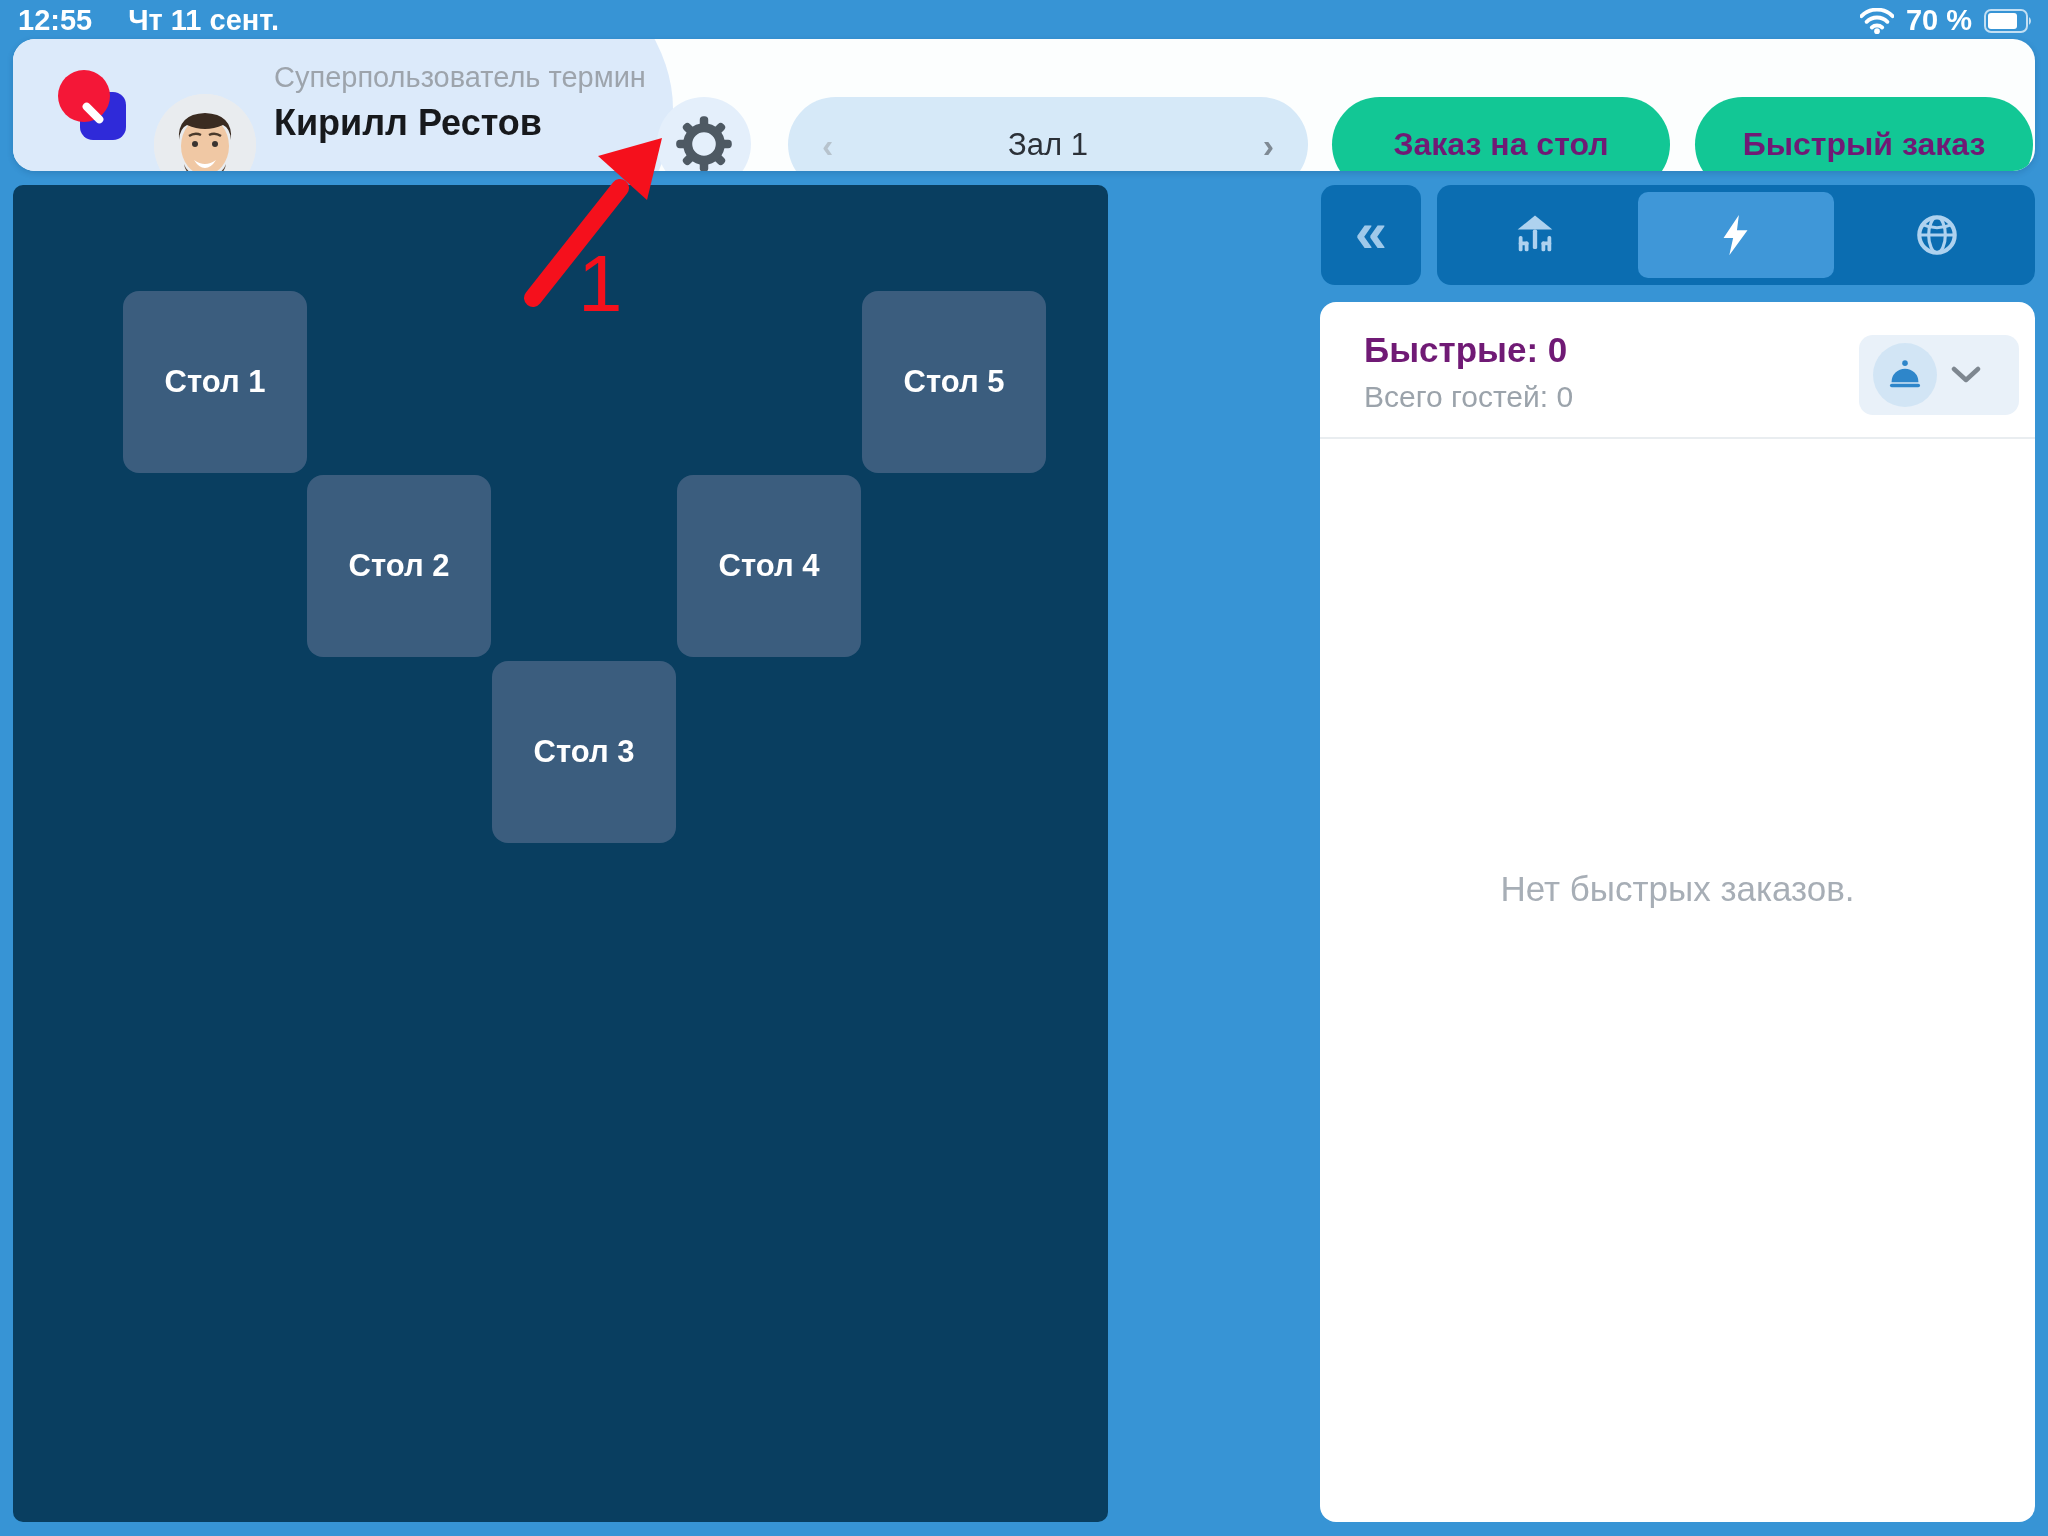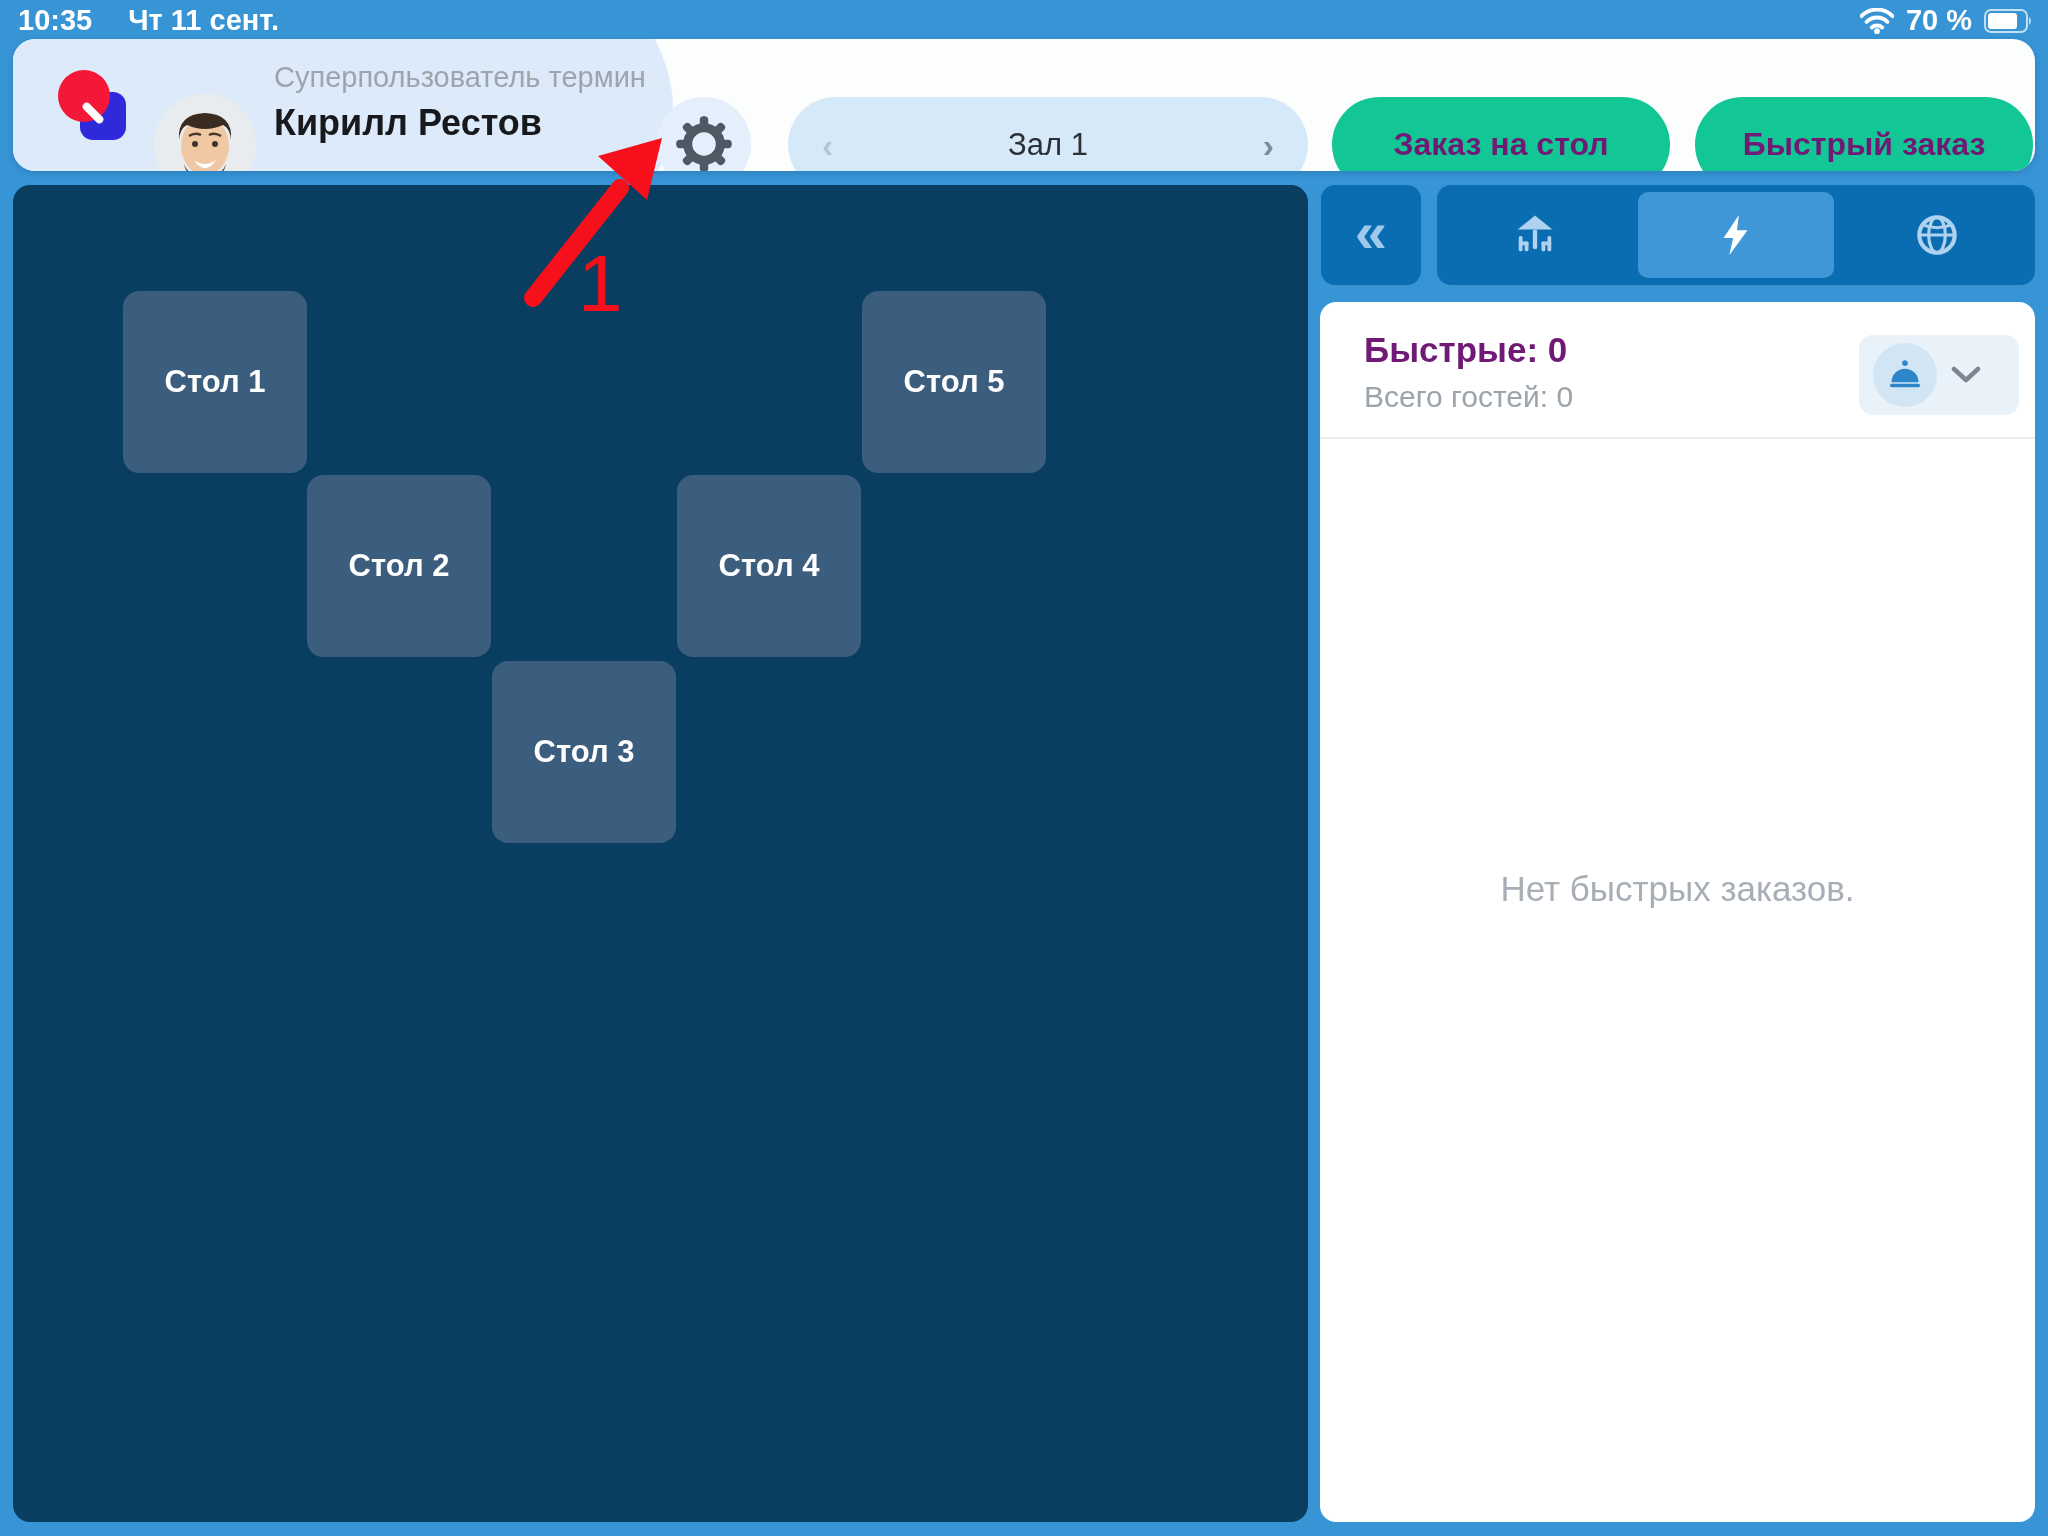--- a/index.html
+++ b/index.html
@@ -27,21 +27,21 @@
   .gear-btn{position:absolute;left:644px;top:58px;width:94px;height:94px;border-radius:50%;background:#e4effb;display:flex;align-items:center;justify-content:center;}
   .hall-pill{position:absolute;left:775px;top:58px;width:520px;height:95px;background:#d6e9f8;border-radius:48px;display:flex;align-items:center;justify-content:space-between;padding:0 34px;box-sizing:border-box;}
   .hall-label{font-size:31px;color:#2b3037;font-weight:500;}
   .chev{font-size:34px;font-weight:700;line-height:1;}
   .chev-prev{color:#b7c3cd;}
   .chev-next{color:#7f8a94;}
   .green-btn{position:absolute;top:58px;height:95px;border-radius:48px;background:#12c795;color:#701a75;font-size:32px;font-weight:600;display:flex;align-items:center;justify-content:center;border:none;}
   .btn-table{left:1319px;width:338px;}
   .btn-quick{left:1682px;width:338px;}
   
-  .floor{position:absolute;left:13px;top:185px;width:1295px;height:1337px;background:#093e60;border-radius:17px;}
+  .floor{position:absolute;left:13px;top:185px;width:1095px;height:1337px;background:#093e60;border-radius:10px;}
   .table{position:absolute;width:184px;height:182px;background:#3b5d7e;border-radius:16px;display:flex;align-items:center;justify-content:center;color:#fff;font-size:31px;font-weight:700;}
   .t1{left:110px;top:106px;}
   .t2{left:294px;top:290px;}
   .t3{left:479px;top:476px;}
   .t4{left:664px;top:290px;}
   .t5{left:849px;top:106px;}
   
   .collapse-btn{position:absolute;left:1321px;top:185px;width:100px;height:100px;background:#0b6db1;border-radius:14px;display:flex;align-items:center;justify-content:center;}
   .collapse-glyph{color:#9fc9ea;font-size:58px;font-weight:700;line-height:1;margin-top:-6px;}
   .segbar{position:absolute;left:1437px;top:185px;width:598px;height:100px;background:#0b6db1;border-radius:14px;display:flex;}
@@ -60,21 +60,21 @@
   .annot-num{position:absolute;left:578px;top:238px;font-size:80px;color:#f5101c;font-weight:400;}
   svg{display:block;}
 </style>
 </head>
 <body>
 
 <div class="screen">
 
   <div class="statusbar">
     <div class="sb-left">
-      <span>10:35</span>
+      <span>12:55</span>
       <span>Чт 11 сент.</span>
     </div>
     <div class="sb-right">
       <span>
         <svg width="34" height="26" viewBox="0 0 26 20">
           <path d="M1,6.2 a17,17 0 0 1 24,0" fill="none" stroke="#fff" stroke-width="3" stroke-linecap="round"></path>
           <path d="M5,10.6 a11.5,11.5 0 0 1 16,0" fill="none" stroke="#fff" stroke-width="3" stroke-linecap="round"></path>
           <path d="M9,15 a6,6 0 0 1 8,0" fill="none" stroke="#fff" stroke-width="3" stroke-linecap="round"></path>
           <circle cx="13" cy="17.8" r="2.2" fill="#fff"></circle>
         </svg>

